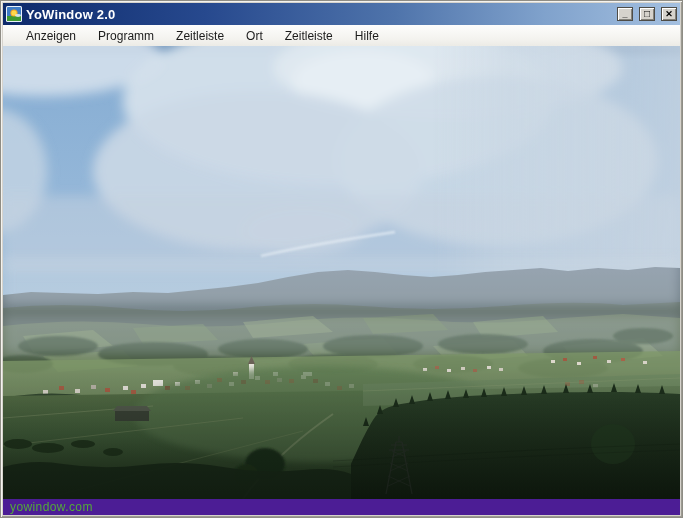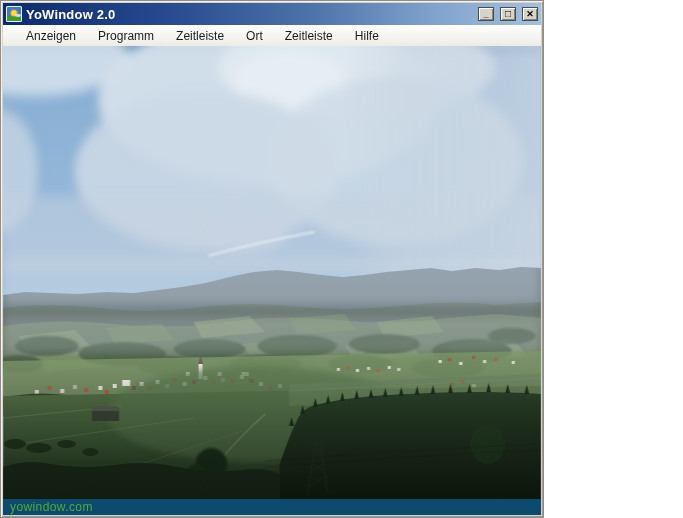--- a/index.html
+++ b/index.html
@@ -1,18 +1,18 @@
 <!DOCTYPE html>
 <html><head>
 <meta charset="utf-8">
 <style>
   html,body{margin:0;padding:0;background:#ffffff;}
   *{box-sizing:border-box;}
   .window{
-    width:544px;height:518px;
+    width:683px;height:518px;
     background:#d6d3cc;
     border:1px solid #8f8d85;
     padding:2px;
     display:flex;flex-direction:column;
     font-family:"Liberation Sans",sans-serif;
     box-shadow:inset 1px 1px 0 #f4f3ef, inset -1px -1px 0 #9c9a92;
   }
   .titlebar{
     height:22px;flex:0 0 22px;
     display:flex;align-items:center;gap:4px;
@@ -43,21 +43,21 @@
     padding-left:12px;
     font-size:12px;color:#1c1c1c;
   }
   .menu-item{padding:3px 11px;white-space:nowrap;}
   .scene{
     flex:1 1 auto;position:relative;overflow:hidden;background:#9ab8d6;
   }
   .scene svg{position:absolute;inset:0;width:100%;height:100%;display:block;}
   .statusbar{
     height:16px;flex:0 0 16px;
-    background:#0c4a6e;
+    background:#4c1d95;
     display:flex;align-items:center;justify-content:space-between;
     padding:0 3px 0 7px;
     font-size:12px;line-height:16px;white-space:nowrap;overflow:hidden;
   }
   .status-link{color:#53aa38;letter-spacing:.4px;text-decoration:none;cursor:pointer;}
   .status-credit{color:#c9c9c9;}
 </style>
 </head>
 <body>
 

